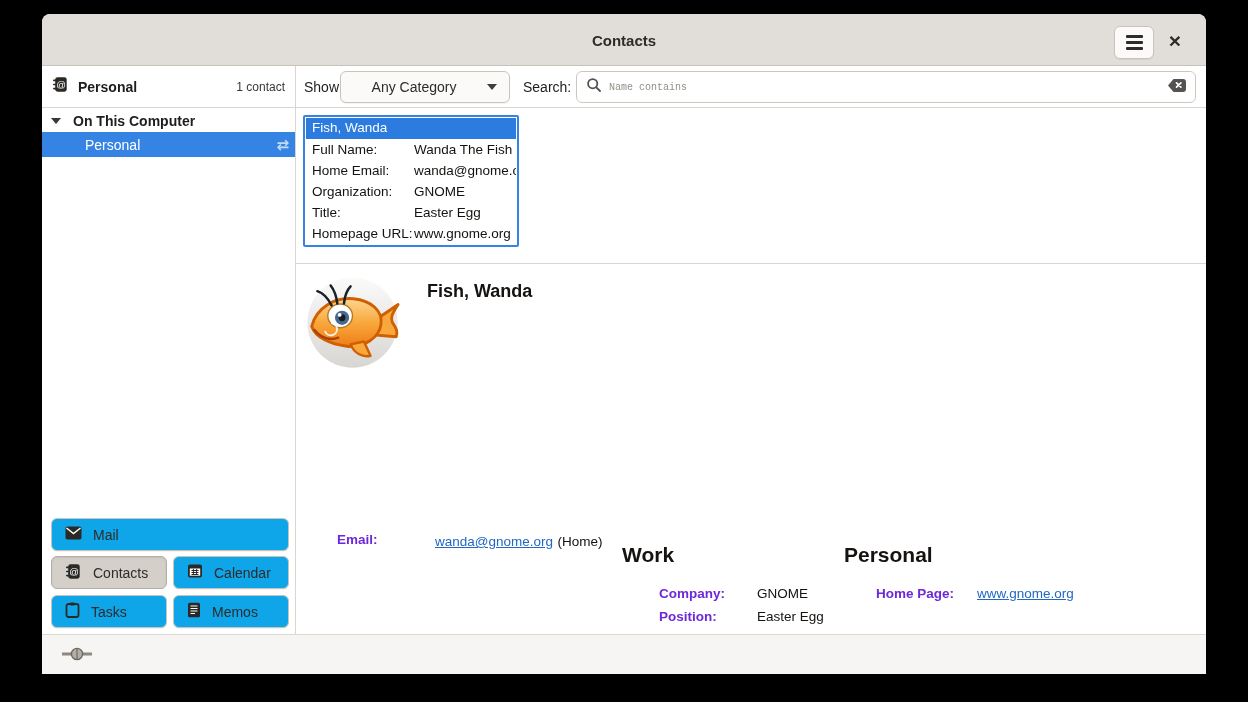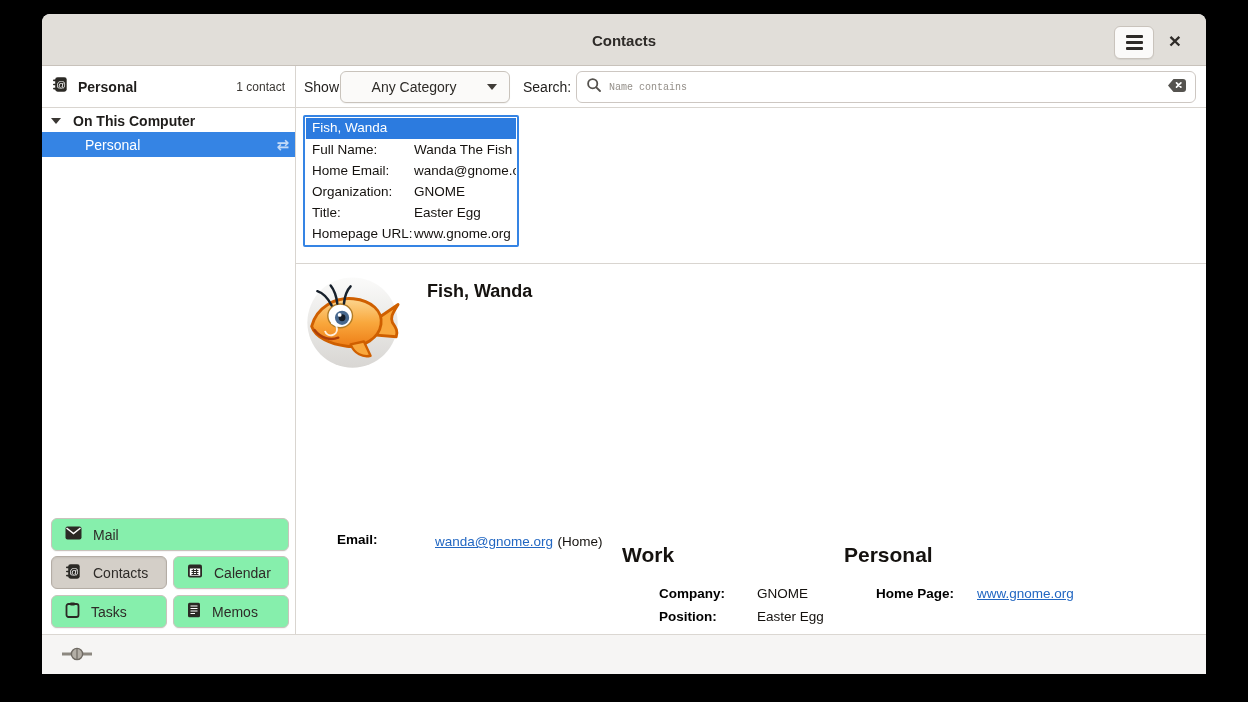--- a/index.html
+++ b/index.html
@@ -63,42 +63,42 @@
     font-weight:bold; font-size:14px; color:#1f1d1b; }
   .expander { width:0; height:0; border-left:5px solid transparent;
     border-right:5px solid transparent; border-top:6px solid #3a3733; }
   .tree-item { position:absolute; left:0; top:24px; width:100%; height:25px;
     background:#3584e4; color:#fff; display:flex; align-items:center;
     font-size:14px; padding-left:43px; }
   .tree-sync { position:absolute; right:6px; top:0; height:25px; display:flex;
     align-items:center; color:rgba(255,255,255,.7);
     font-family:"DejaVu Sans",sans-serif; font-size:15px; font-weight:bold; }
 
-  .sw-btn { position:absolute; height:33px; background:#86efac;
+  .sw-btn { position:absolute; height:33px; background:#0ea5e9;
     border:1px solid #c9c3bc; border-radius:6px; display:flex; align-items:center;
     gap:11px; padding-left:13px; font-size:14px; color:#2e2b28;
     box-shadow:0 1px 1px rgba(0,0,0,.05); }
   .sw-btn.active { background:#d4cfc8; border-color:#b4ada5; box-shadow:inset 0 1px 2px rgba(0,0,0,.08); }
 
   
   .list-pane { position:absolute; left:254px; top:0; width:910px; height:155px; background:#fff; }
   .pane-divider { position:absolute; left:254px; top:155px; width:910px; height:1px; background:#d9d5d0; }
   .minicard { position:absolute; left:7px; top:7px; width:216px;
     background:#fff; border:2px solid #3584e4; border-radius:2px; padding:1px; }
   .mc-header { background:#2c7bdf; color:#fff; font-size:13.5px; padding:2px 6px 4px 6px; }
   .mc-row { display:flex; height:21px; align-items:center; padding:0 0 0 6px;
     font-size:13.5px; color:#15120f; overflow:hidden; white-space:nowrap; }
   .mc-label { width:102px; flex:none; }
   .mc-value { flex:1; overflow:hidden; white-space:nowrap; }
 
   
   .preview { position:absolute; left:254px; top:156px; width:910px; height:370px; background:#fff; }
   .avatar { position:absolute; left:9px; top:11px; width:95px; height:95px; }
   .pv-name { position:absolute; left:131px; top:17px; font-size:18px; font-weight:bold; color:#15120f; }
-  .pv-label { font-weight:bold; font-size:13.5px; color:#000000; }
+  .pv-label { font-weight:bold; font-size:13.5px; color:#6d28d9; }
   .pv-text { font-size:13.5px; color:#15120f; }
   .pv-link { font-size:13.5px; color:#2267c2; text-decoration:underline; }
   .pv-heading { font-size:21px; font-weight:bold; color:#15120f; }
 
   
   .statusbar { position:absolute; left:0; top:620px; width:100%; height:40px;
     background:#f6f5f4; border-top:1px solid #dbd7d2; }
 </style>
 </head>
 <body>

